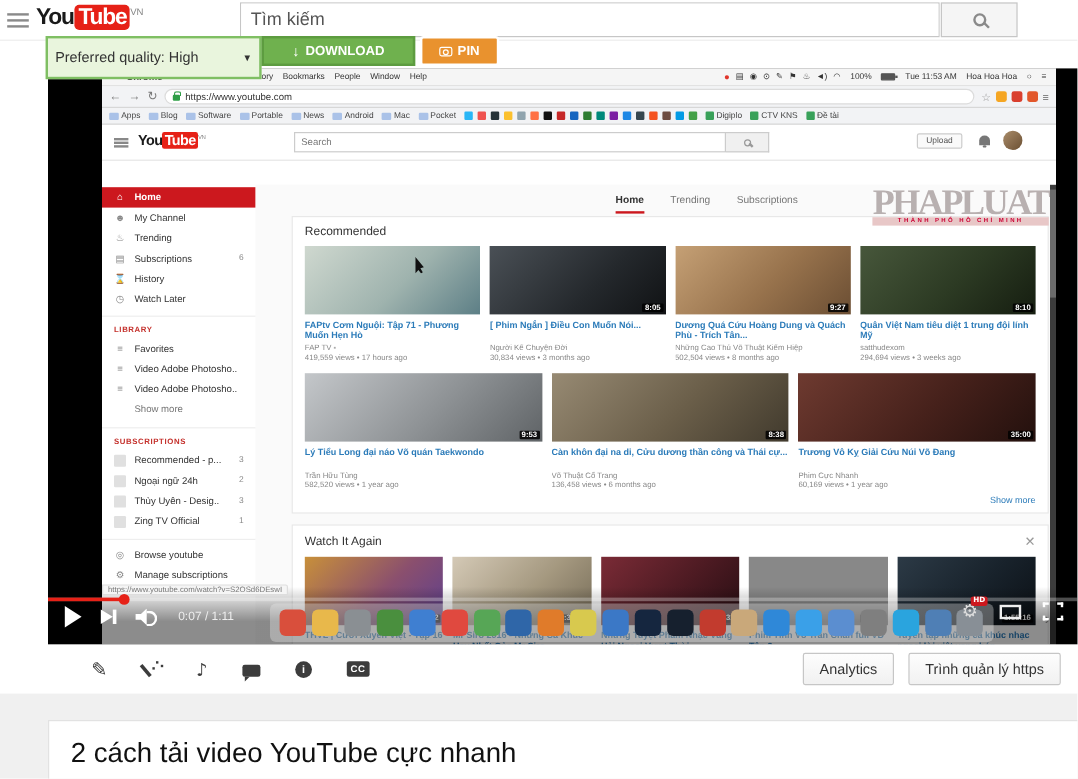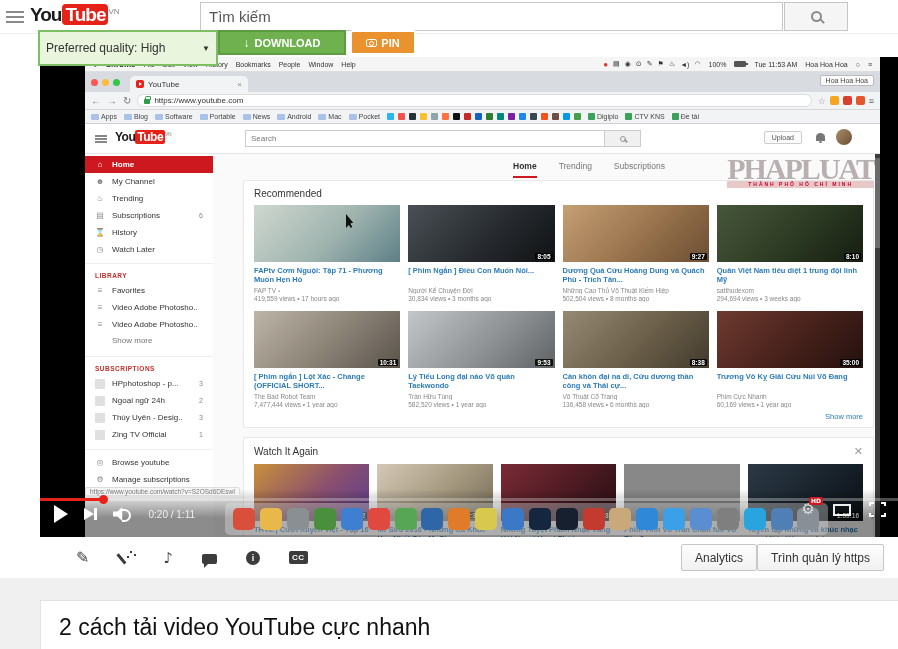--- a/index.html
+++ b/index.html
@@ -160,21 +160,21 @@
 .editicons{display:flex;align-items:center;gap:29px;margin-left:76px}
 .pencil{font-size:16px;color:#3c3c3c;transform:rotate(0deg)}
 .wand{position:relative;width:16px;height:16px}
 .wand::before{content:"";position:absolute;left:2px;bottom:1px;width:2.5px;height:12px;background:#3c3c3c;transform:rotate(-40deg)}
 .wand::after{content:"";position:absolute;right:2px;top:1px;width:2px;height:2px;background:#3c3c3c;box-shadow:4px 3px 0 #3c3c3c,-3px 5px 0 #3c3c3c}
 .note{font-size:15px;color:#3c3c3c;font-family:"DejaVu Sans",sans-serif}
 .cmt{position:relative;width:15px;height:10px;background:#3c3c3c;border-radius:2px;margin-top:2px}
 .cmt::after{content:"";position:absolute;left:2px;bottom:-4px;border-top:4px solid #3c3c3c;border-right:4px solid transparent}
 .infoc{width:14px;height:14px;border-radius:50%;background:#3c3c3c;color:#fff;font-size:9px;font-weight:bold;display:flex;align-items:center;justify-content:center}
 .ccb{background:#3c3c3c;color:#fff;font-size:8px;font-weight:bold;padding:2px 3px;border-radius:2px;letter-spacing:.5px}
-.rightbtns{margin-left:auto;margin-right:14px;display:flex;gap:0}
+.rightbtns{margin-left:auto;margin-right:14px;display:flex;gap:12px}
 .gbtn{height:27px;border:1px solid #c6c6c6;background:linear-gradient(#fdfdfd,#f1f1f1);font-size:12px;color:#333;padding:0 13px;border-radius:2px;display:flex;align-items:center;cursor:pointer;font-family:"Liberation Sans",sans-serif}
 
 
 .graygap{position:absolute;left:0;top:578px;width:898px;height:71px;background:#f0f0f0}
 .titlecard{position:absolute;left:40px;top:600px;width:858px;height:49px;background:#fff;border-top:1px solid #e2e2e2;border-left:1px solid #e2e2e2;padding:13px 0 0 18px}
 .vidtitle{font-size:23px;color:#111}
 </style>
 </head>
 <body>
 
@@ -239,33 +239,20 @@
           <span class="mi">◠</span>
         </span>
       <span class="mi">100%</span>
       <span class="batt"></span>
       <span class="mi">Tue 11:53 AM</span>
       <span class="mi">Hoa Hoa Hoa</span>
       <span class="mi">○</span>
       <span class="mi">≡</span>
     </div>
 
-    <div class="tabbar">
-      <div class="lights">
-        <i style="background:#fc5753"></i>
-        <i style="background:#fdbc40"></i>
-        <i style="background:#33c748"></i>
-      </div>
-      <div class="tab">
-        <span class="fav"></span>
-        <span>YouTube</span>
-        <span class="x">×</span>
-      </div>
-      <div class="profilebox">Hoa Hoa Hoa</div>
-    </div>
 
     <div class="urlbar">
       <span class="navg">←</span>
       <span class="navg">→</span>
       <span class="navg">↻</span>
       <div class="urlfield">
         <span class="lock"></span>
         <span>https://www.youtube.com</span>
       </div>
       <div class="urlicons">
@@ -464,21 +451,21 @@
               <span class="gly">≡</span>
               <span>Video Adobe Photosho..</span>
             </div>
           </div>
         <div class="showmore">Show more</div>
         <div class="sbhead">SUBSCRIPTIONS</div>
         <div>
 
             <div class="sbi">
               <span class="sqthumb"></span>
-              <span>HPphotoshop - p...</span>
+              <span>Recommended - p...</span>
               <span class="badge">3</span>
             </div>
 
             <div class="sbi">
               <span class="sqthumb"></span>
               <span>Ngoại ngữ 24h</span>
               <span class="badge">2</span>
             </div>
 
             <div class="sbi">
@@ -562,28 +549,20 @@
                   <span class="dur">8:10</span>
                 </div>
                 <div class="vtitle">Quân Việt Nam tiêu diệt 1 trung đội lính Mỹ</div>
                 <div class="vchan"><span>satthudexom</span> </div>
                 <div class="vmeta">294,694 views • 3 weeks ago</div>
               </div>
             </div>
           <div class="rowgap"></div>
           <div class="cards">
 
-              <div class="card">
-                <div class="thumb" style="background:linear-gradient(135deg,#bdb5a7 0%,#8a8175 55%,#59534a 100%)">
-                  <span class="dur">10:31</span>
-                </div>
-                <div class="vtitle">[ Phim ngắn ] Lột Xác - Change (OFFICIAL SHORT...</div>
-                <div class="vchan">The Bad Robot Team</div>
-                <div class="vmeta">7,477,444 views • 1 year ago</div>
-              </div>
 
               <div class="card">
                 <div class="thumb" style="background:linear-gradient(135deg,#c4c7ca 0%,#8e9295 55%,#5f6366 100%)">
                   <span class="dur">9:53</span>
                 </div>
                 <div class="vtitle">Lý Tiểu Long đại náo Võ quán Taekwondo</div>
                 <div class="vchan">Trần Hữu Tùng</div>
                 <div class="vmeta">582,520 views • 1 year ago</div>
               </div>
 
@@ -695,21 +674,21 @@
         <i style="background:#4f7fb5"></i>
         <i style="background:#888f96"></i>
       </div>
     <div class="cleft">
       <span class="playtri"></span>
       <span class="nextb">
           <span class="t"></span>
           <span class="b"></span>
         </span>
       <span class="volic"></span>
-      <span class="timetxt">0:20 / 1:11</span>
+      <span class="timetxt">0:07 / 1:11</span>
     </div>
     <div class="cright">
       <span class="gear"><span>⚙</span><span class="hdbadge">HD</span></span>
       <span class="theater"></span>
       <span class="fsbox">
           <i class="tl"></i>
           <i class="tr"></i>
           <i class="bl"></i>
           <i class="br"></i>
         </span>

